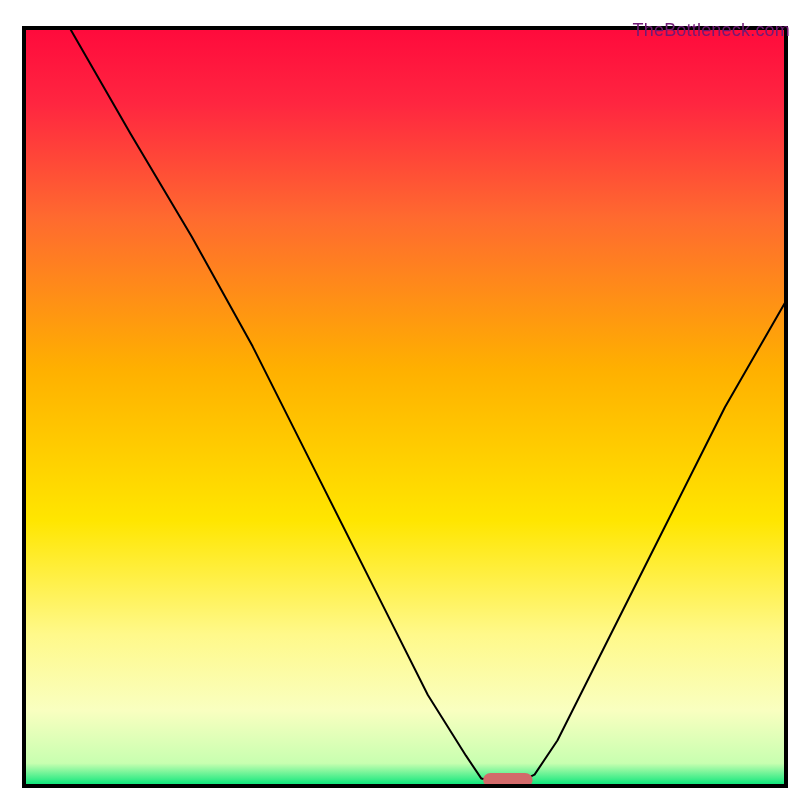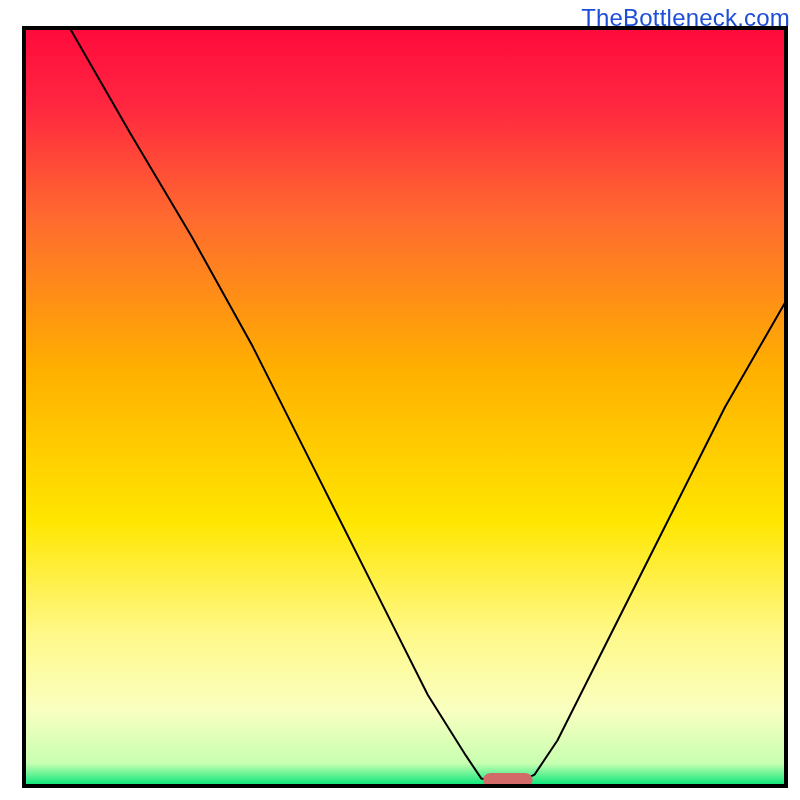--- a/index.html
+++ b/index.html
@@ -11,24 +11,24 @@
     background: #fff;
     font-family: Arial, Helvetica, sans-serif;
   }
   .wrap {
     position: relative;
     width: 800px;
     height: 800px;
   }
   .watermark {
     position: absolute;
-    top: 4px;
+    top: 20px;
     right: 10px;
-    color: #1d4ed8;
-    font-size: 24px;
+    color: #701a75;
+    font-size: 18px;
     font-weight: 500;
     font-family: Arial, Helvetica, sans-serif;
     letter-spacing: 0.2px;
     z-index: 20;
   }
   svg.chart {
     position: absolute;
     left: 0;
     top: 0;
     width: 800px;

